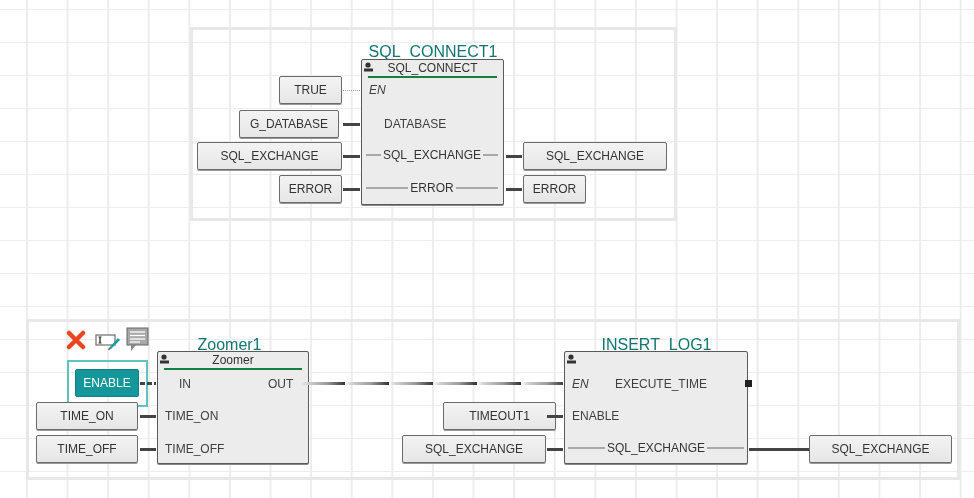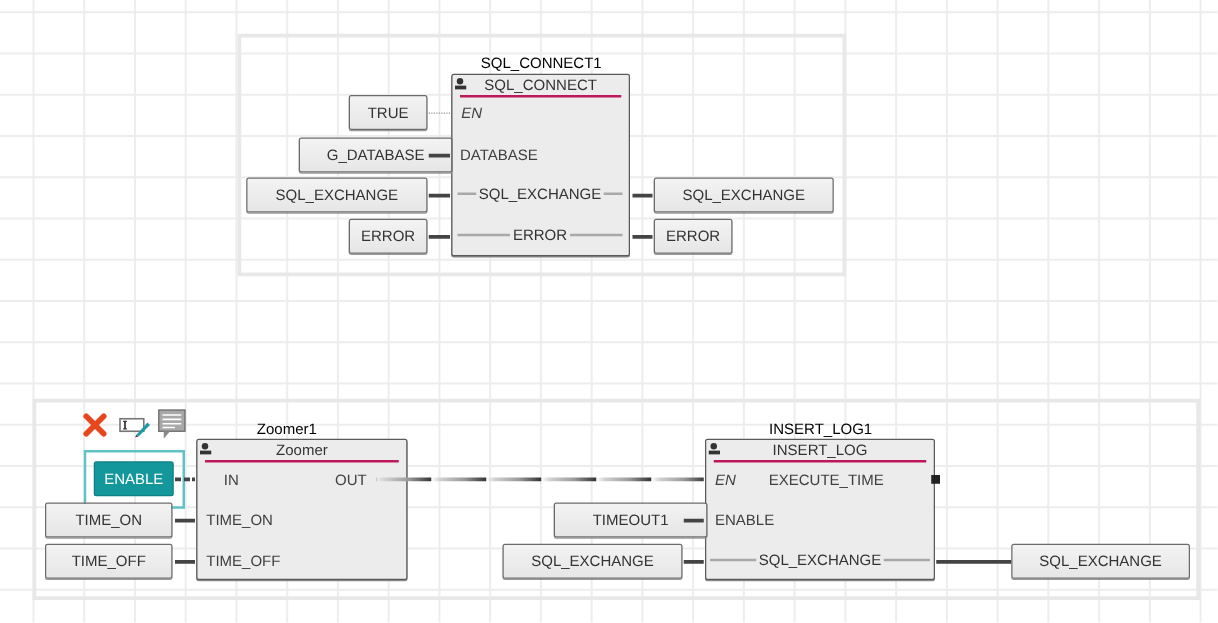--- a/index.html
+++ b/index.html
@@ -30,28 +30,28 @@
       height: 28px;
     }
     .fb {
       position: absolute; box-sizing: border-box;
       border: 1.5px solid #5a5a5a; border-radius: 2px;
       background: #ececec;
       box-shadow: 0 1px 0 #888;
     }
     .fb-head {
       position: absolute; left: 6px; right: 6px; top: 0; height: 16px;
-      border-bottom: 2px solid #be185d;
+      border-bottom: 2px solid #15803d;
       font-size: 12px; text-align: center; line-height: 16px; color: #333;
     }
     .fb-icon {
       position: absolute; left: 1px; top: 1px; width: 12px; height: 12px;
     }
     .inst {
-      position: absolute; font-size: 12px; color: #000000; text-align: center;
+      position: absolute; font-size: 16px; color: #0f766e; text-align: center;
     }
     .pin { position: absolute; font-size: 12px; color: #404040; }
     .pin.italic { font-style: italic; }
     .wire { position: absolute; height: 3px; background: #444; }
     .dotwire { position: absolute; height: 0; border-top: 1px dotted #999; }
     .pass {
       position: absolute; display: flex; align-items: center; font-size: 12px; color: #333;
     }
     .pass .ln { flex: 1; height: 1.5px; background: #a8a8a8; }
     .pass .tx { padding: 0 2px; }
@@ -86,36 +86,36 @@
   <div class="fb-head">
     <span>SQL_CONNECT</span>
   </div>
   <svg class="fb-icon" viewBox="0 0 12 12">
     <circle cx="5" cy="4" r="2.6" fill="#333"></circle>
     <rect x="1" y="7.5" width="9" height="3" fill="#333"></rect>
   </svg>
 </div>
 
 <div class="pin italic" style="left:369px; top:83px;">EN</div>
-<div class="pin" style="left:368px; top:117px;text-align:right;">DATABASE</div>
+<div class="pin" style="left:384px; top:117px;text-align:right;">DATABASE</div>
 <div class="pass" style="left:366px; top:148px; width:132px;">
   <span class="ln"></span>
     <span class="tx">SQL_EXCHANGE</span>
     <span class="ln"></span>
 </div>
 <div class="pass" style="left:366px; top:181px; width:132px;">
   <span class="ln"></span>
     <span class="tx">ERROR</span>
     <span class="ln"></span>
 </div>
 
 <div class="var" style="left:279px; top:76px; width:63px;">TRUE</div>
 <div class="dotwire" style="left:343px; top:90px; width:17px;"></div>
 
-<div class="var" style="left:239px; top:110px; width:123px;">G_DATABASE</div>
+<div class="var" style="left:239px; top:110px; width:100px;">G_DATABASE</div>
 <div class="wire" style="left:343px; top:123px; width:17px;"></div>
 
 <div class="var" style="left:197px; top:142px; width:145px;">SQL_EXCHANGE</div>
 <div class="wire" style="left:343px; top:155px; width:17px;"></div>
 
 <div class="var" style="left:279px; top:175px; width:63px;">ERROR</div>
 <div class="wire" style="left:343px; top:188px; width:17px;"></div>
 
 <div class="wire" style="left:506px; top:155px; width:16px;"></div>
 <div class="var" style="left:523px; top:142px; width:144px;">SQL_EXCHANGE</div>
@@ -140,21 +140,21 @@
   <rect x="1" y="1" width="21" height="17" fill="#a8a8a8" stroke="#666" stroke-width="1"></rect>
   <line x1="4" y1="5" x2="19" y2="5" stroke="#fff" stroke-width="1.3"></line>
   <line x1="4" y1="8.5" x2="19" y2="8.5" stroke="#fff" stroke-width="1.3"></line>
   <line x1="4" y1="12" x2="19" y2="12" stroke="#fff" stroke-width="1.3"></line>
   <line x1="4" y1="15" x2="14" y2="15" stroke="#fff" stroke-width="1.3"></line>
   <path d="M5 18 L5 24 L10 18 Z" fill="#888"></path>
 </svg>
 
 <div class="inst" style="left:158px; top:336px; width:143px;">Zoomer1</div>
 
-<div class="fb" style="left:157px; top:351px; width:169px; height:113px;">
+<div class="fb" style="left:157px; top:351px; width:152px; height:113px;">
   <div class="fb-head">
     <span>Zoomer</span>
   </div>
   <svg class="fb-icon" viewBox="0 0 12 12">
     <circle cx="5" cy="4" r="2.6" fill="#333"></circle>
     <rect x="1" y="7.5" width="9" height="3" fill="#333"></rect>
   </svg>
 </div>
 <div class="pin" style="left:179px; top:377px;">IN</div>
 <div class="pin" style="left:268px; top:377px;">OUT</div>
@@ -169,38 +169,35 @@
 <div class="wire" style="left:140px; top:415px; width:16px;"></div>
 
 <div class="var" style="left:36px; top:435px; width:102px;">TIME_OFF</div>
 <div class="wire" style="left:140px; top:448px; width:16px;"></div>
 
 <div class="gradwire" style="left:301px; top:382px; width:262px;"></div>
 
 <div class="inst" style="left:565px; top:336px; width:183px;">INSERT_LOG1</div>
 
 <div class="fb" style="left:564px; top:351px; width:184px; height:113px;">
-  <div class="fb-head">
-    <span>INSERT_LOG</span>
-  </div>
   <svg class="fb-icon" viewBox="0 0 12 12">
     <circle cx="5" cy="4" r="2.6" fill="#333"></circle>
     <rect x="1" y="7.5" width="9" height="3" fill="#333"></rect>
   </svg>
 </div>
 <div class="pin italic" style="left:572px; top:377px;">EN</div>
 <div class="pin" style="left:615px; top:377px;">EXECUTE_TIME</div>
 <div class="out-sq" style="left:745px; top:380px;"></div>
 <div class="pin" style="left:572px; top:409px;">ENABLE</div>
 <div class="pass" style="left:568px; top:441px; width:176px;">
   <span class="ln"></span>
     <span class="tx">SQL_EXCHANGE</span>
     <span class="ln"></span>
 </div>
 
-<div class="var" style="left:443px; top:402px; width:123px;">TIMEOUT1</div>
+<div class="var" style="left:443px; top:402px; width:113px;">TIMEOUT1</div>
 <div class="wire" style="left:547px; top:415px; width:16px;"></div>
 
 <div class="var" style="left:402px; top:435px; width:144px;">SQL_EXCHANGE</div>
 <div class="wire" style="left:547px; top:448px; width:16px;"></div>
 
 <div class="wire" style="left:749px; top:448px; width:60px;"></div>
 <div class="var" style="left:809px; top:435px; width:143px;">SQL_EXCHANGE</div>
 
 </body></html>

